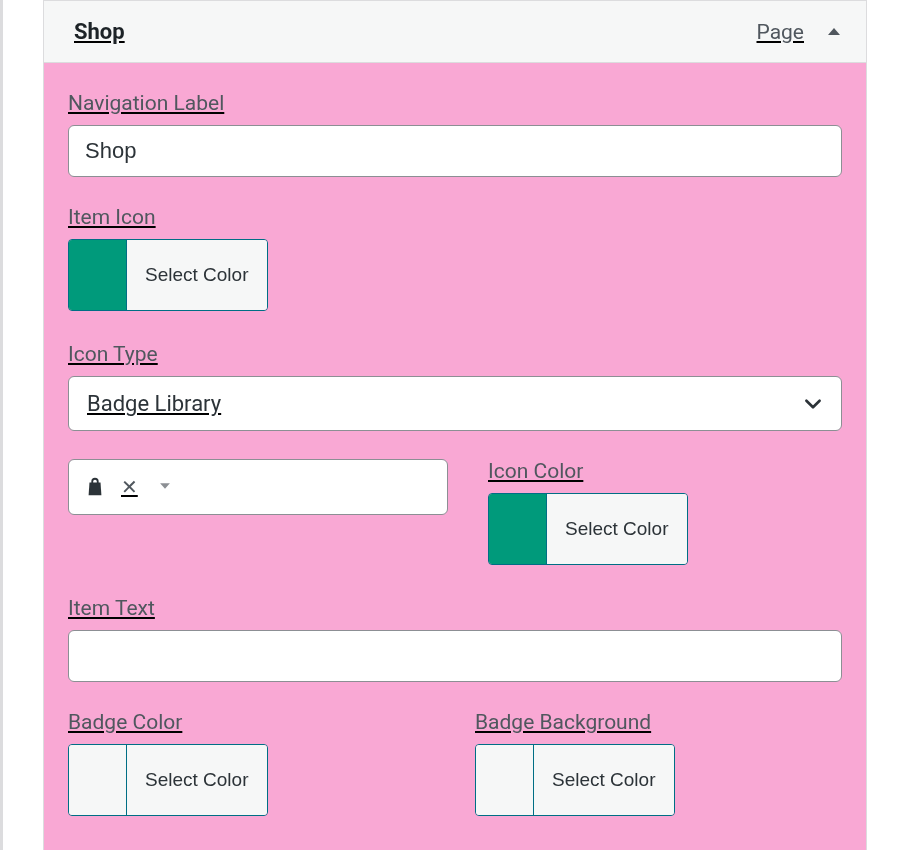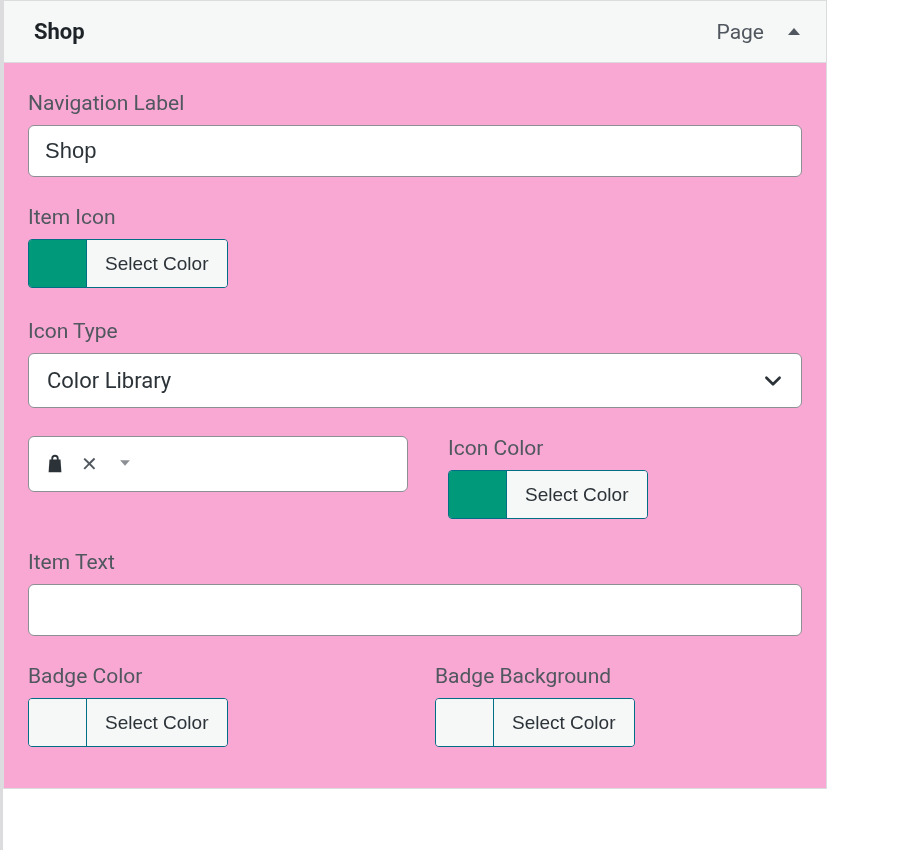--- a/index.html
+++ b/index.html
@@ -6,22 +6,24 @@
     body {
       font-family: -apple-system, BlinkMacSystemFont, "Segoe UI", Roboto, sans-serif;
       background: #fff;
       width: 922px;
       height: 850px;
       overflow: hidden;
       position: relative;
     }
     .outer {
       border-left: 3px solid #dcdcde;
+      padding-left: 40px;
       padding-top: 0;
       height: 100%;
+      text-decoration: underline;
     }
     .panel {
       border: 1px solid #dcdcde;
       width: 824px;
     }
     .panel-header {
       background: #f6f7f7;
       border-bottom: 1px solid #dcdcde;
       padding: 18px 22px 18px 30px;
       display: flex;
@@ -65,21 +67,21 @@
       border-radius: 6px;
       background: #fff;
     }
 
     .color-picker {
       display: inline-flex;
       align-items: stretch;
       border: 1px solid #006e85;
       border-radius: 4px;
       overflow: hidden;
-      height: 49px;
+      height: 72px;
     }
     .color-swatch {
       width: 58px;
       background: var(--swatch, #f0f0f1);
       border-right: 1px solid #006e85;
     }
     .color-swatch.empty {
       background: #f6f7f7;
     }
     .color-button {
@@ -186,21 +188,21 @@
         <label class="field-label">Item Icon</label>
         <div class="color-picker">
           <div class="color-swatch" style="--swatch:#009a7b"></div>
           <button class="color-button">Select Color</button>
         </div>
       </div>
 
       <div class="field-group">
         <label class="field-label">Icon Type</label>
         <div class="select-wrap">
-          <div class="select">Color Library</div>
+          <div class="select">Badge Library</div>
           <span class="select-chevron">
             <svg width="22" height="22" viewBox="0 0 20 20">
                 <path d="M4 7 L10 13 L16 7" stroke="#2c3338" stroke-width="2.4" fill="none" stroke-linecap="round" stroke-linejoin="round"></path>
               </svg>
           </span>
         </div>
       </div>
 
       <div class="two-col field-group">
         <div class="col-narrow">

